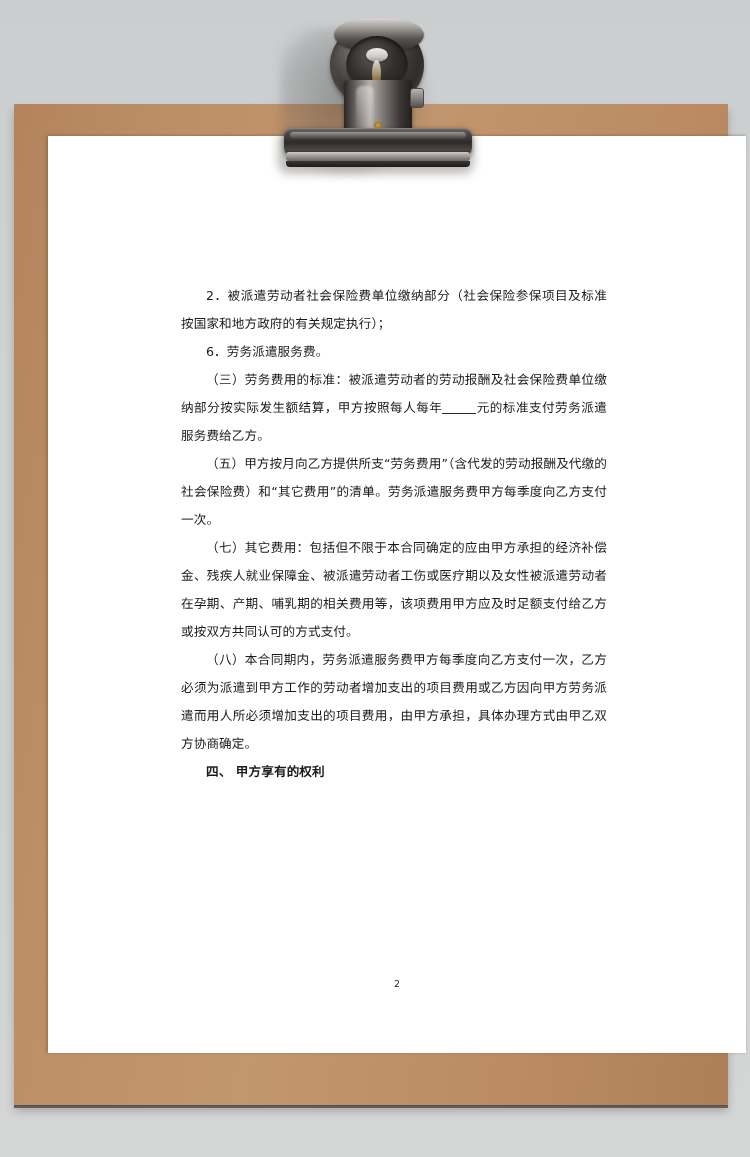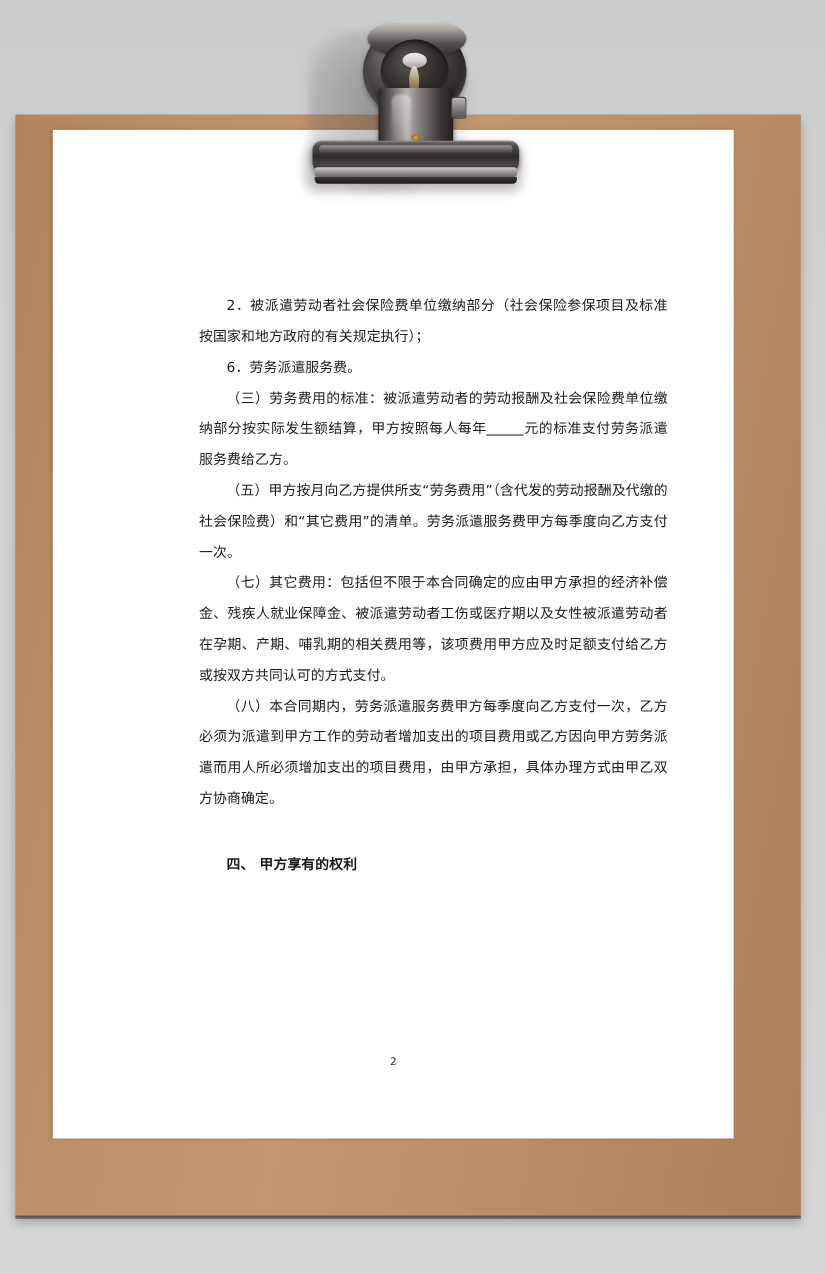--- a/index.html
+++ b/index.html
@@ -40,22 +40,22 @@
     left: 0; right: 0; bottom: -3px;
     height: 3px;
     background: #4a4340;
     opacity: .75;
   }
 
   
   .paper {
     position: absolute;
     left: 34px;
-    top: 14px;
-    width: 619px;
+    top: 32px;
+    width: 698px;
     height: 917px;
     background: #ffffff;
     box-shadow: -2px 0 3px rgba(90,70,50,0.28),
                  0 -1px 2px rgba(90,70,50,0.20);
   }
 
   
   .doc-body {
     position: absolute;
     left: 133px;      
@@ -71,21 +71,20 @@
     text-justify: inter-character;
     margin: 0;
     white-space: normal;
   }
   .para.indent {
     text-indent: 25px;
   }
   .para.heading {
     font-weight: bold;
     text-indent: 25px;
-    margin-top: 32px;
   }
   .blank-fill {
     display: inline-block;
     width: 34px;
     border-bottom: 1.1px solid #2a2a2a;
     vertical-align: -2px;
   }
 
   
   .page-number {

